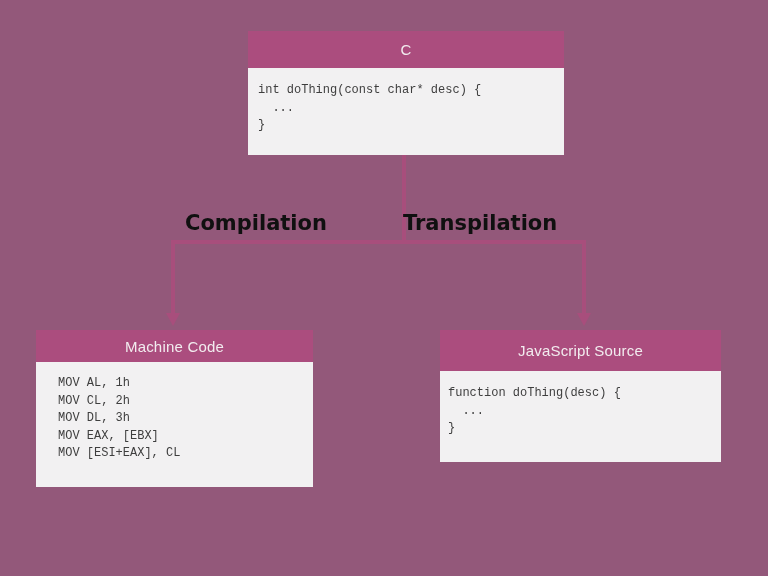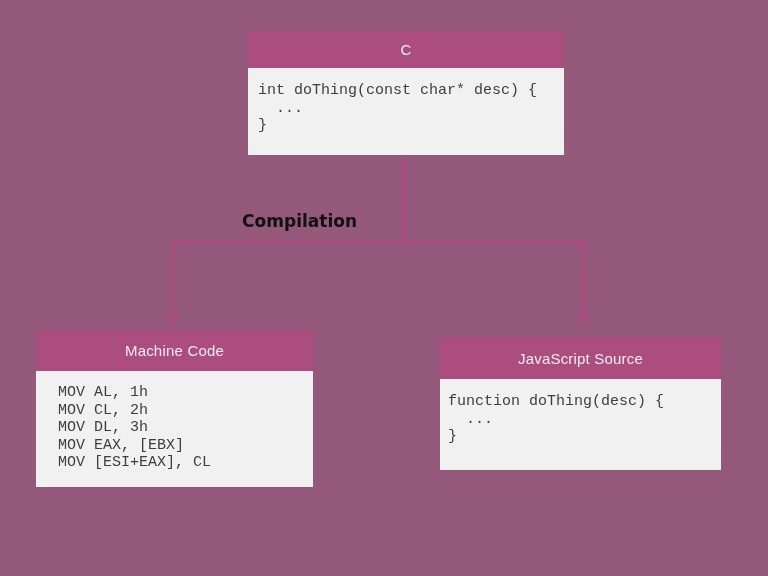--- a/index.html
+++ b/index.html
@@ -18,72 +18,73 @@
 
   .node{position:absolute;display:flex;flex-direction:column;}
   .node-header{
     background:var(--header);color:var(--header-text);
     display:flex;align-items:center;justify-content:center;
     font-size:15px;letter-spacing:.2px;
   }
   .node-body{
     background:var(--body);color:var(--code-text);
     font-family:"Liberation Mono","DejaVu Sans Mono",monospace;
-    font-size:15px;line-height:17.6px;white-space:pre;
+    font-size:12px;line-height:17.6px;white-space:pre;
     flex:1;
   }
 
   .node-c{left:248px;top:31px;width:316px;height:124px;}
   .node-c .node-header{height:37px;}
   .node-c .node-body{padding:14px 10px;}
 
   .node-machine{left:36px;top:330px;width:277px;height:157px;}
-  .node-machine .node-header{height:41px;}
+  .node-machine .node-header{height:32px;}
   .node-machine .node-body{padding:13px 22px;}
 
-  .node-js{left:440px;top:330px;width:281px;height:132px;margin-top:8px;}
+  .node-js{left:440px;top:330px;width:281px;height:132px;}
   .node-js .node-header{height:41px;}
   .node-js .node-body{padding:14px 8px;}
 
   .line{position:absolute;background:var(--line);}
   .stem{left:402px;top:155px;width:4px;height:89px;}
   .hbar{left:171px;top:240px;width:415px;height:4px;}
   .vleft{left:171px;top:240px;width:4px;height:75px;}
   .vright{left:582px;top:240px;width:4px;height:75px;}
 
   .arrow{
     position:absolute;width:0;height:0;
     border-left:7px solid transparent;
     border-right:7px solid transparent;
     border-top:13px solid var(--line);
   }
   .arrow-left{left:166px;top:313px;}
   .arrow-right{left:577px;top:313px;}
 
   .edge-label{
-    position:absolute;top:211px;width:172px;text-align:right;
+    position:absolute;top:211px;width:172px;text-align:left;
     font-family:"DejaVu Sans","Liberation Sans",sans-serif;
-    font-weight:bold;font-size:17px;color:var(--label-text);
+    font-weight:bold;font-size:21px;color:var(--label-text);
   }
   .edge-label-left{left:185px;}
   .edge-label-right{left:403px;}
 </style>
 </head>
 <body>
 
 <div class="canvas">
 
   <div class="line stem"></div>
   <div class="line hbar"></div>
   <div class="line vleft"></div>
   <div class="line vright"></div>
   <div class="arrow arrow-left"></div>
   <div class="arrow arrow-right"></div>
 
   <div class="edge-label edge-label-left">Compilation</div>
+  <div class="edge-label edge-label-right">Transpilation</div>
 
   <div class="node node-c">
     <div class="node-header">C</div>
     <pre class="node-body">int doThing(const char* desc) {
   ...
 }</pre>
   </div>
 
   <div class="node node-machine">
     <div class="node-header">Machine Code</div>

